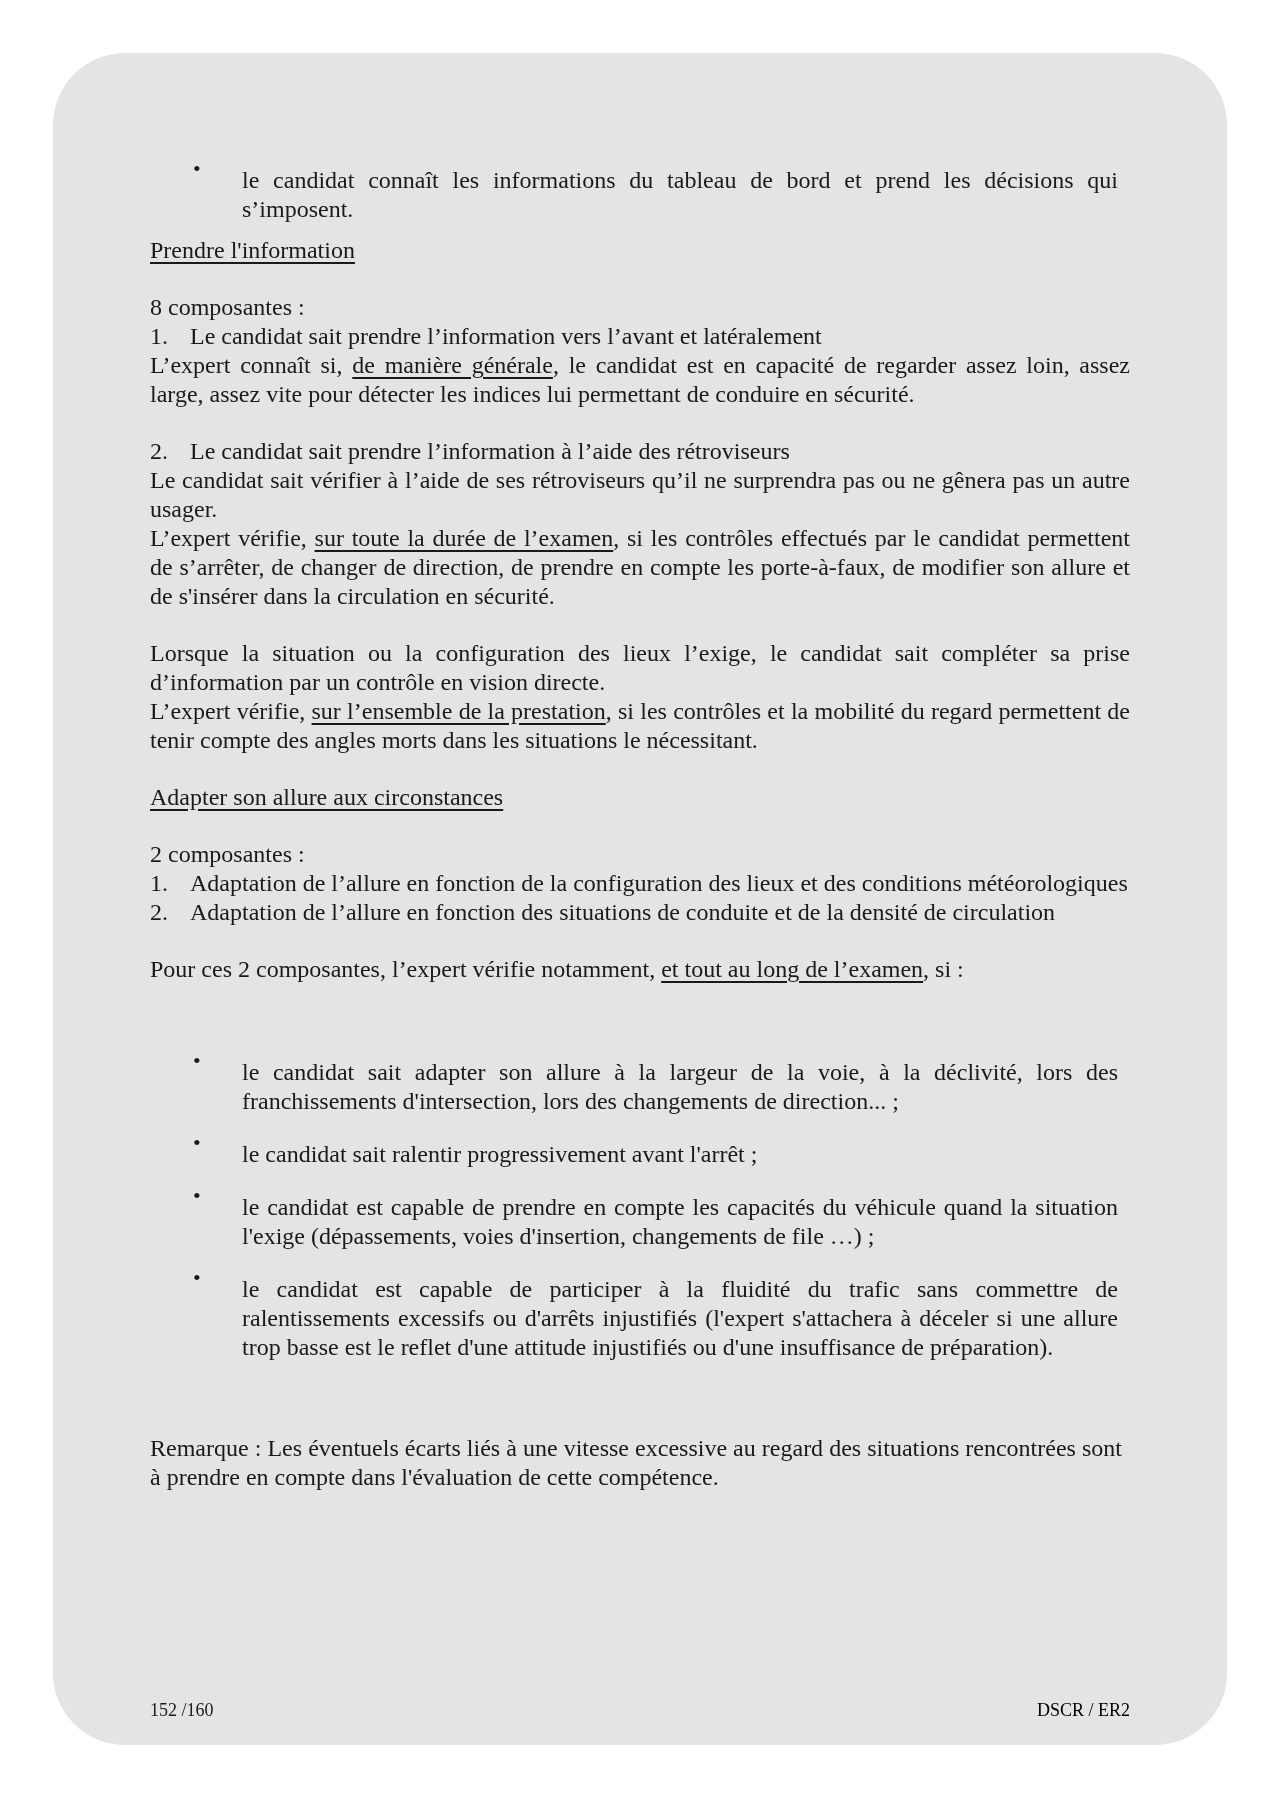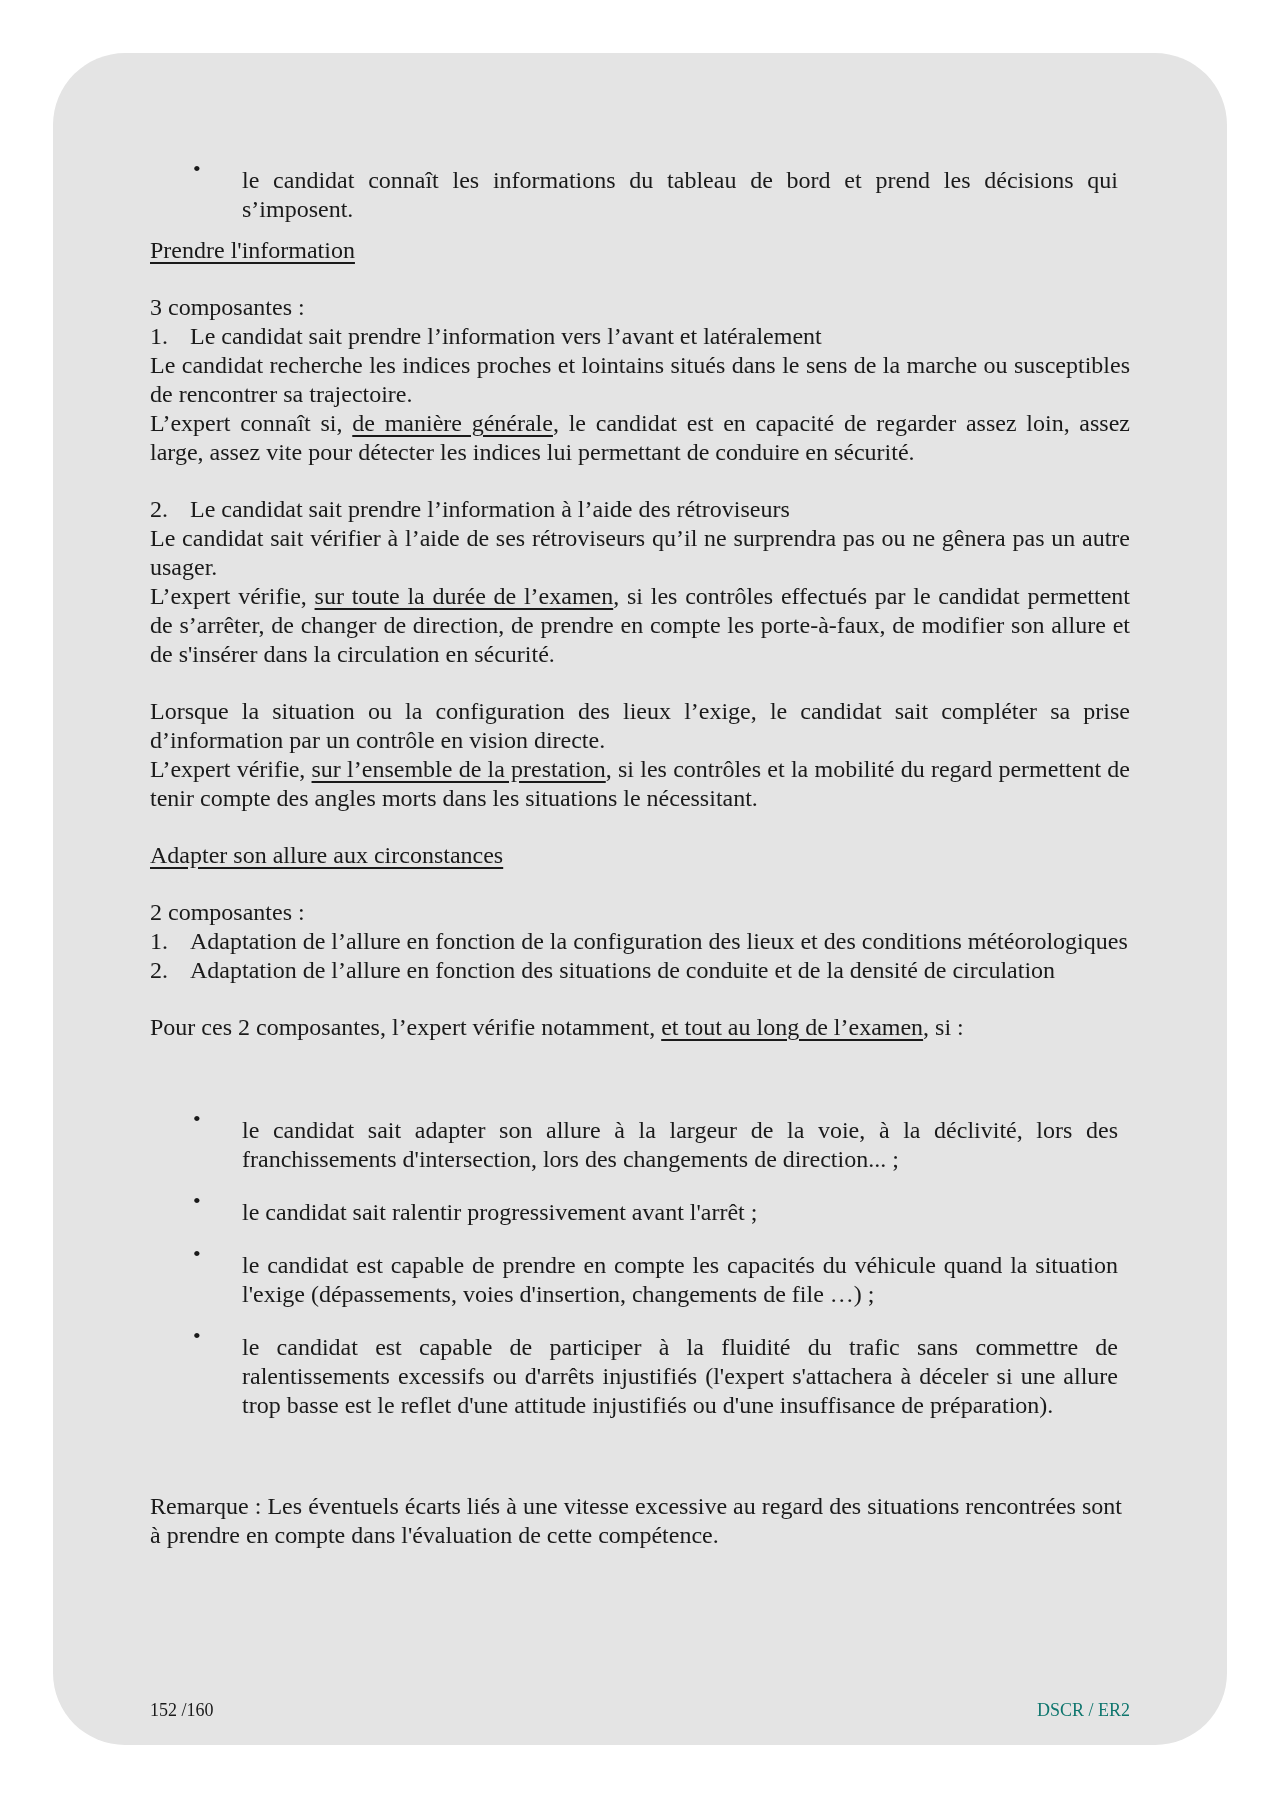--- a/index.html
+++ b/index.html
@@ -29,45 +29,44 @@
   .bullet-text{flex:1;text-align:justify;margin:12px;}
   .num-row{display:flex;margin:0;}
   .num{flex:none;width:40px;}
   .num-text{flex:1;text-align:justify;}
   .gap-lg{margin-top:62px;}
   .remark{margin:60px 8px 0 0;text-align:justify;}
   .footer-left{
     position:absolute;left:97px;bottom:24px;font-size:18px;color:#1a1a1a;margin-top:47px;
   }
   .footer-right{
-    position:absolute;right:97px;bottom:24px;font-size:18px;color:#0f766e;
+    position:absolute;right:97px;bottom:24px;font-size:18px;color:#000000;
   }
 </style>
 </head>
 <body>
 
 <div class="sheet">
   <div class="content">
 
     <div class="block bullet-row">
       <span class="bullet-marker">•</span>
       <p class="bullet-text">le candidat connaît les informations du tableau de bord et prend les décisions qui s’imposent.</p>
     </div>
 
     <h3 class="heading">Prendre l'information</h3>
 
-    <p class="block line">3 composantes :</p>
+    <p class="block line">8 composantes :</p>
 
     <div class="block num-row">
       <span class="num">1.</span>
       <span class="num-text">Le candidat sait prendre l’information vers l’avant et latéralement</span>
     </div>
 
     <div class="block">
-      <p class="para">Le candidat recherche les indices proches et lointains situés dans le sens de la marche ou susceptibles de rencontrer sa trajectoire.</p>
       <p class="para"><span>L’expert connaît si, </span><span class="u">de manière générale</span><span>, le candidat est en capacité de regarder assez loin, assez large, assez vite pour détecter les indices lui permettant de conduire en sécurité.</span></p>
     </div>
 
     <div class="block num-row">
       <span class="num">2.</span>
       <span class="num-text">Le candidat sait prendre l’information à l’aide des rétroviseurs</span>
     </div>
 
     <div class="block">
       <p class="para">Le candidat sait vérifier à l’aide de ses rétroviseurs qu’il ne surprendra pas ou ne gênera pas un autre usager.</p>

